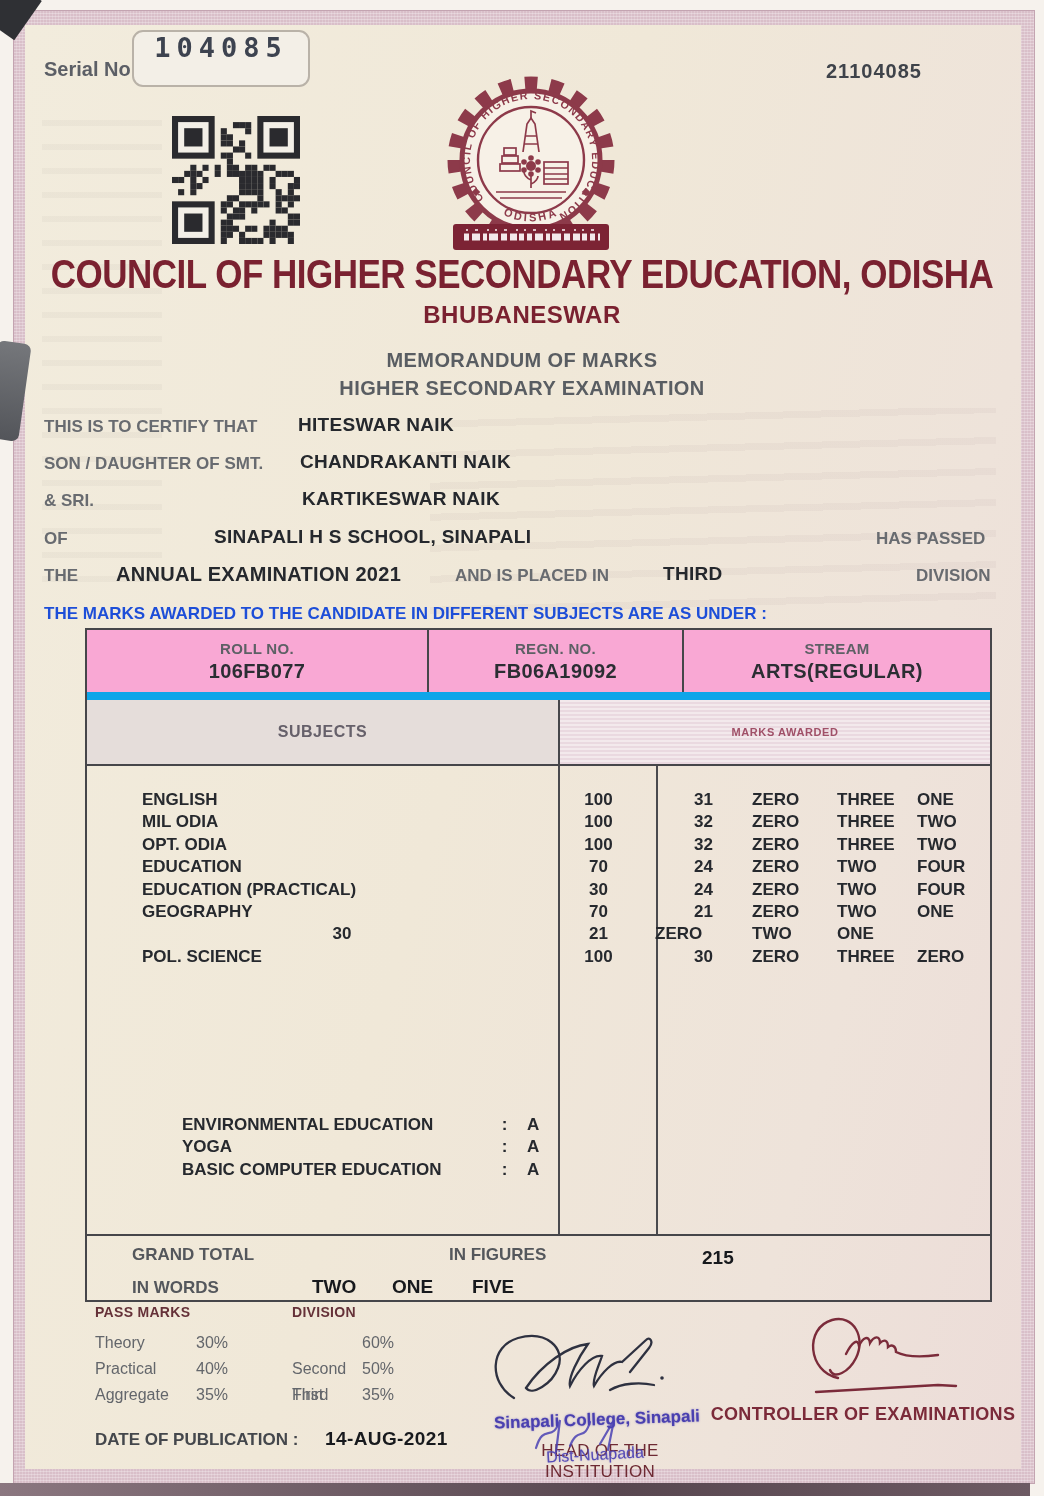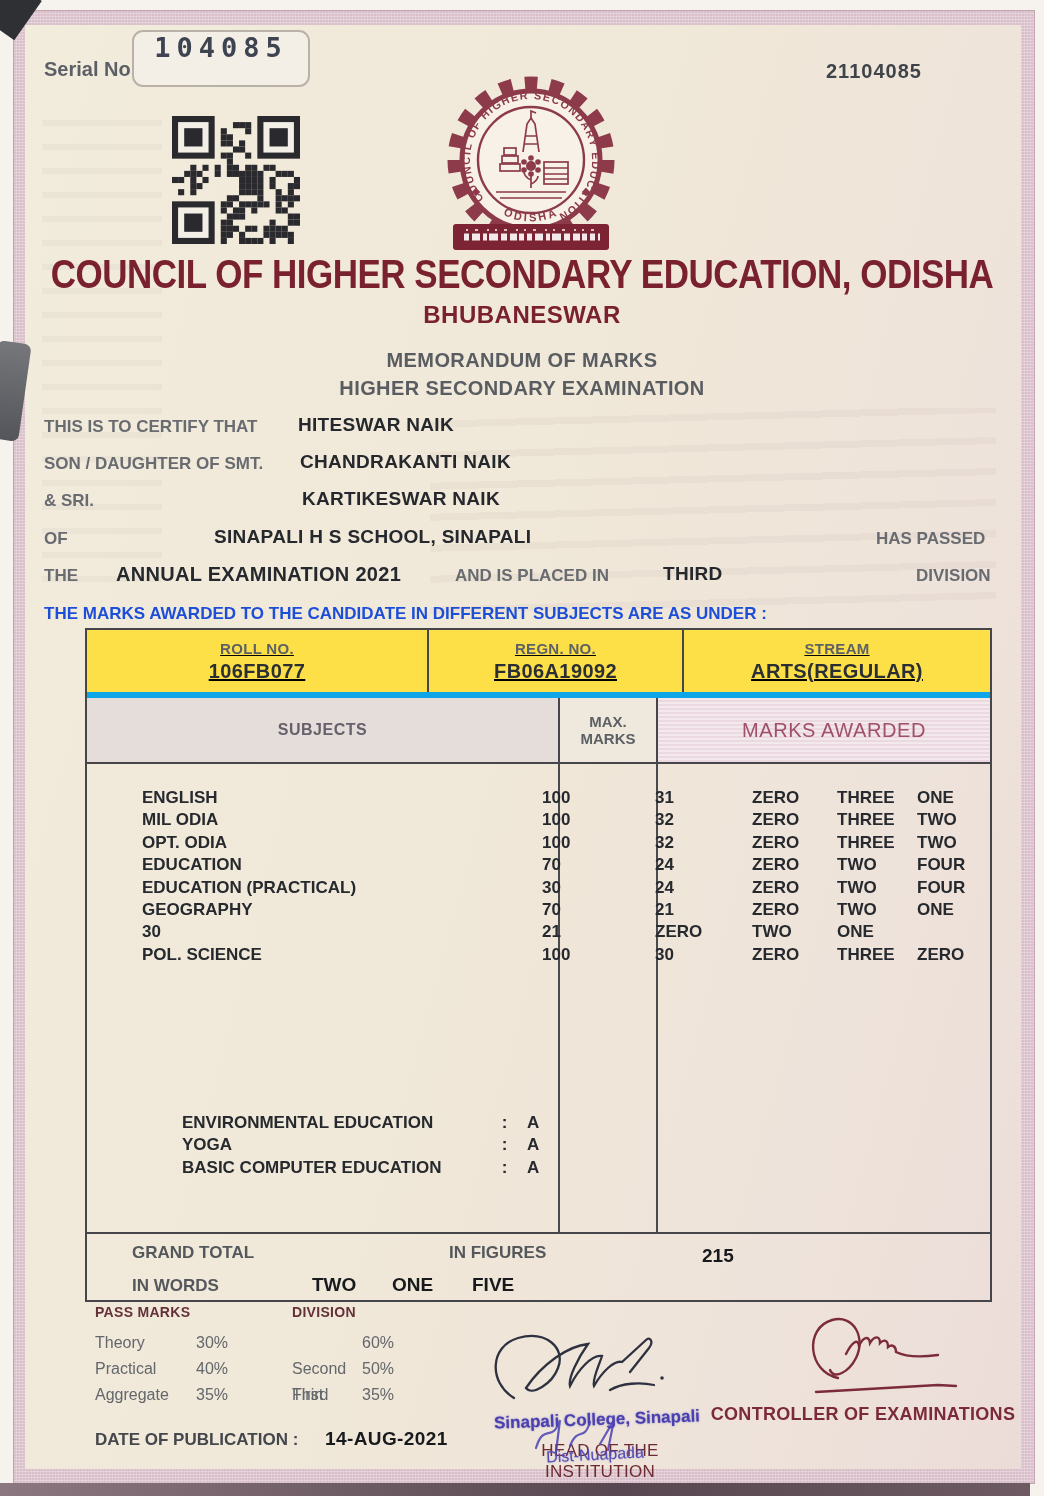--- a/index.html
+++ b/index.html
@@ -30,41 +30,41 @@
   .qr{left:172px;top:116px;width:128px;height:128px;}
   .logo{left:436px;top:74px;}
   
   .title{left:0;right:0;top:250px;text-align:center;font-size:35px;font-weight:700;
          letter-spacing:-.5px;color:#7a2130;transform:scaleY(1.18);transform-origin:top;}
   .city{left:0;right:0;top:301px;text-align:center;font-size:24px;font-weight:700;color:#7a2130;letter-spacing:.5px;}
   .memo{left:0;right:0;top:349px;text-align:center;font-size:20px;font-weight:700;color:#595d62;letter-spacing:.4px;}
   .examname{left:0;right:0;top:377px;text-align:center;font-size:20px;font-weight:700;color:#595d62;letter-spacing:.4px;}
   
   .marks-table{left:85px;top:628px;width:903px;height:670px;border:2px solid #46464a;}
-  .thead1{display:flex;height:62px;border-bottom:6px solid #0ea5e9;background:#fde047;text-decoration:underline;}
+  .thead1{display:flex;height:62px;border-bottom:8px solid #0ea5e9;background:#f9a8d4;}
   .thead1 .cell{display:flex;flex-direction:column;align-items:center;justify-content:center;gap:3px;}
   .thead1 .c1{width:340px;} .thead1 .c2{width:253px;border-left:2px solid #46464a;}
   .thead1 .c3{flex:1;border-left:2px solid #46464a;}
   .collab{font-size:15px;font-weight:600;color:#5d6065;letter-spacing:.3px;}
   .colval{font-size:20px;font-weight:700;color:#2b2e33;letter-spacing:.4px;}
   .thead2{display:flex;height:64px;border-bottom:2px solid #46464a;}
   .thead2 .s{width:471px;background:#e5ddda;display:flex;align-items:center;justify-content:center;
              font-size:16px;font-weight:700;color:#66606a;letter-spacing:.5px;}
   .thead2 .m{width:96px;border-left:2px solid #46464a;background:#efe8dc;display:flex;flex-direction:column;
              align-items:center;justify-content:center;font-size:15px;font-weight:700;color:#5d6065;}
   .thead2 .a{flex:1;border-left:2px solid #46464a;display:flex;align-items:center;justify-content:center;
-             font-size:20px;font-weight:400;color:#a05068;letter-spacing:.6px;
+             font-size:11px;font-weight:700;color:#a05068;letter-spacing:.6px;
              background:repeating-linear-gradient(0deg,#ead9e0 0 2px,#f3e9ec 2px 4px);padding-left:20px;}
   .tbody{position:relative;height:468px;}
   .vline{position:absolute;top:0;bottom:0;width:2px;background:#4a4a4e;}
   .vl1{left:471px;} .vl2{left:569px;}
   .subject-rows{position:absolute;left:55px;top:24px;right:0;}
   .srow{display:grid;grid-template-columns:400px 113px 97px 85px 80px 80px;height:22.4px;
         font-size:17px;font-weight:700;color:#26292e;}
-  .srow .max,.srow .fig{text-align:left;}
+  .srow .max,.srow .fig{text-align:center;}
   .grades{position:absolute;left:95px;top:349px;}
   .grow{display:grid;grid-template-columns:300px 45px 60px;height:22.4px;
         font-size:17px;font-weight:700;color:#26292e;}
   .grow .colon{text-align:center;}
   .tfoot{position:relative;border-top:2px solid #46464a;height:72px;}
   .ft-lab{position:absolute;font-size:17px;font-weight:600;color:#54575c;}
   .ft-val{position:absolute;font-size:19px;font-weight:700;color:#17191d;}
   
   .ptitle{font-size:14px;font-weight:700;color:#653138;letter-spacing:.3px;}
   .prow-lab{font-size:16px;color:#63666b;font-weight:400;}
@@ -319,24 +319,20 @@
         <span class="collab">REGN. NO.</span>
         <span class="colval">FB06A19092</span>
       </div>
       <div class="cell c3">
         <span class="collab">STREAM</span>
         <span class="colval">ARTS(REGULAR)</span>
       </div>
     </div>
     <div class="thead2">
       <div class="s">SUBJECTS</div>
-      <div class="m">
-        <span>MAX.</span>
-        <span>MARKS</span>
-      </div>
       <div class="a">MARKS AWARDED</div>
     </div>
     <div class="tbody">
       <div class="vline vl1"></div>
       <div class="vline vl2"></div>
       <div class="subject-rows">
         <div class="srow">
           <span>ENGLISH</span>
             <span class="max">100</span>
             <span class="fig">31</span>

